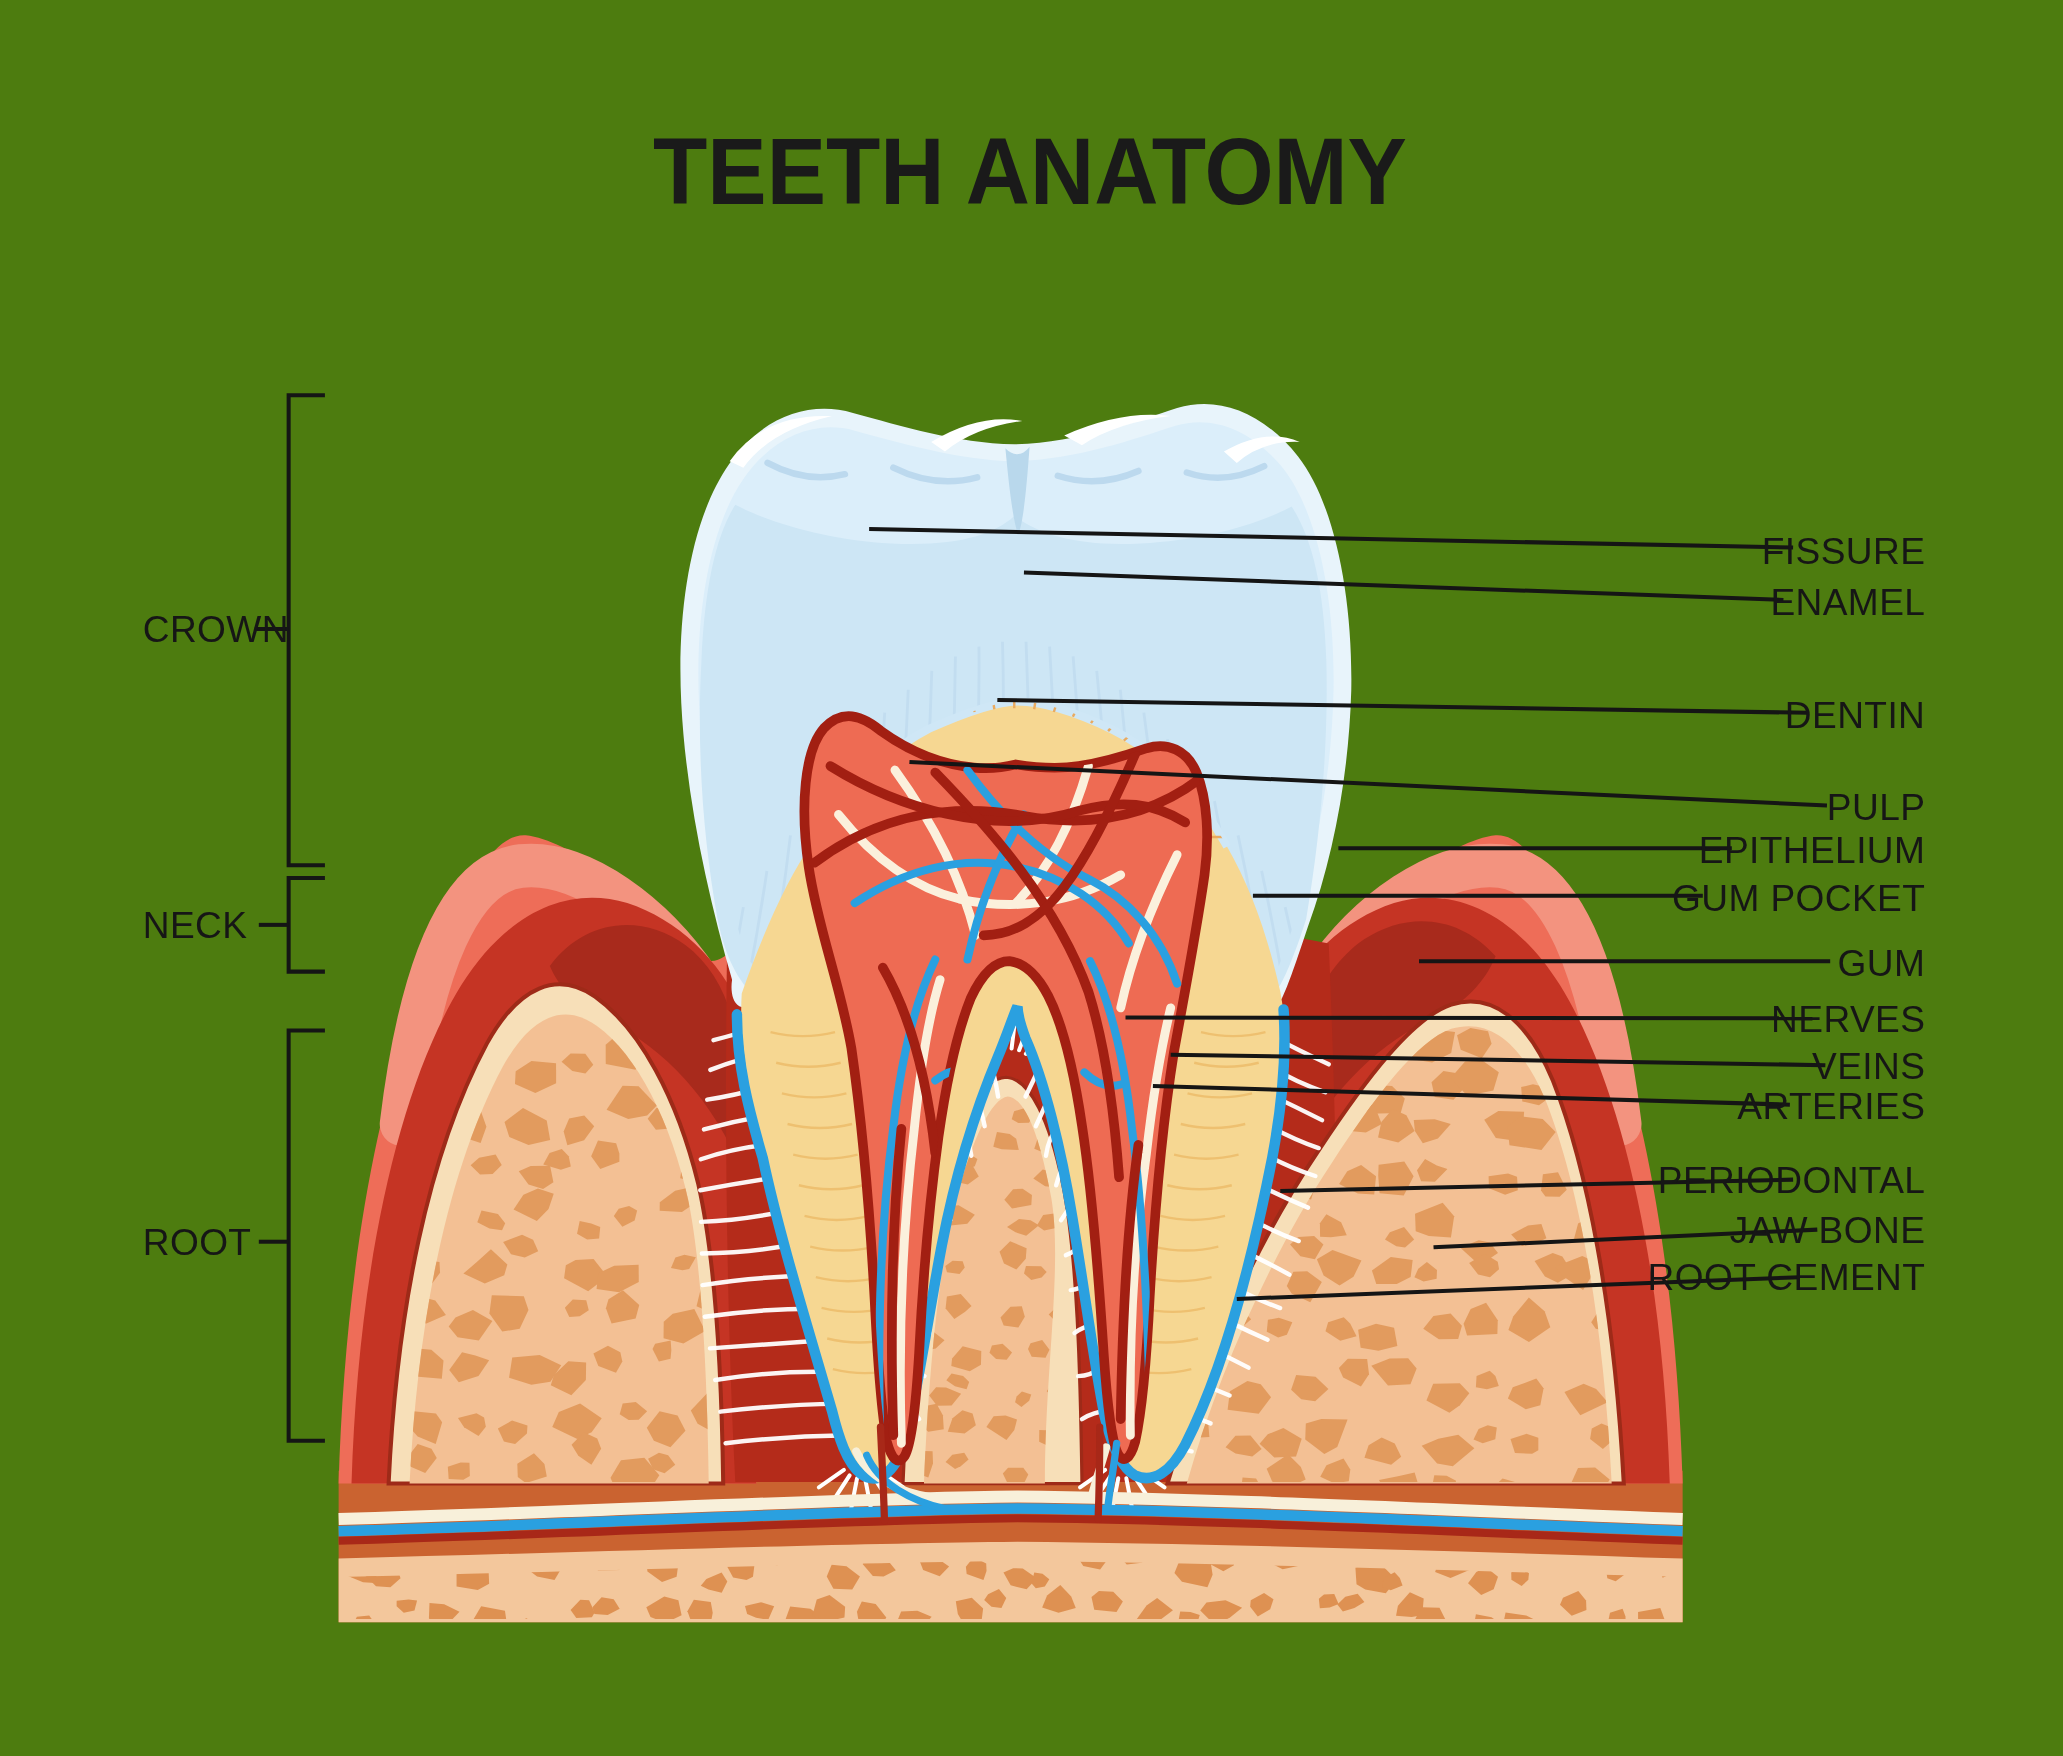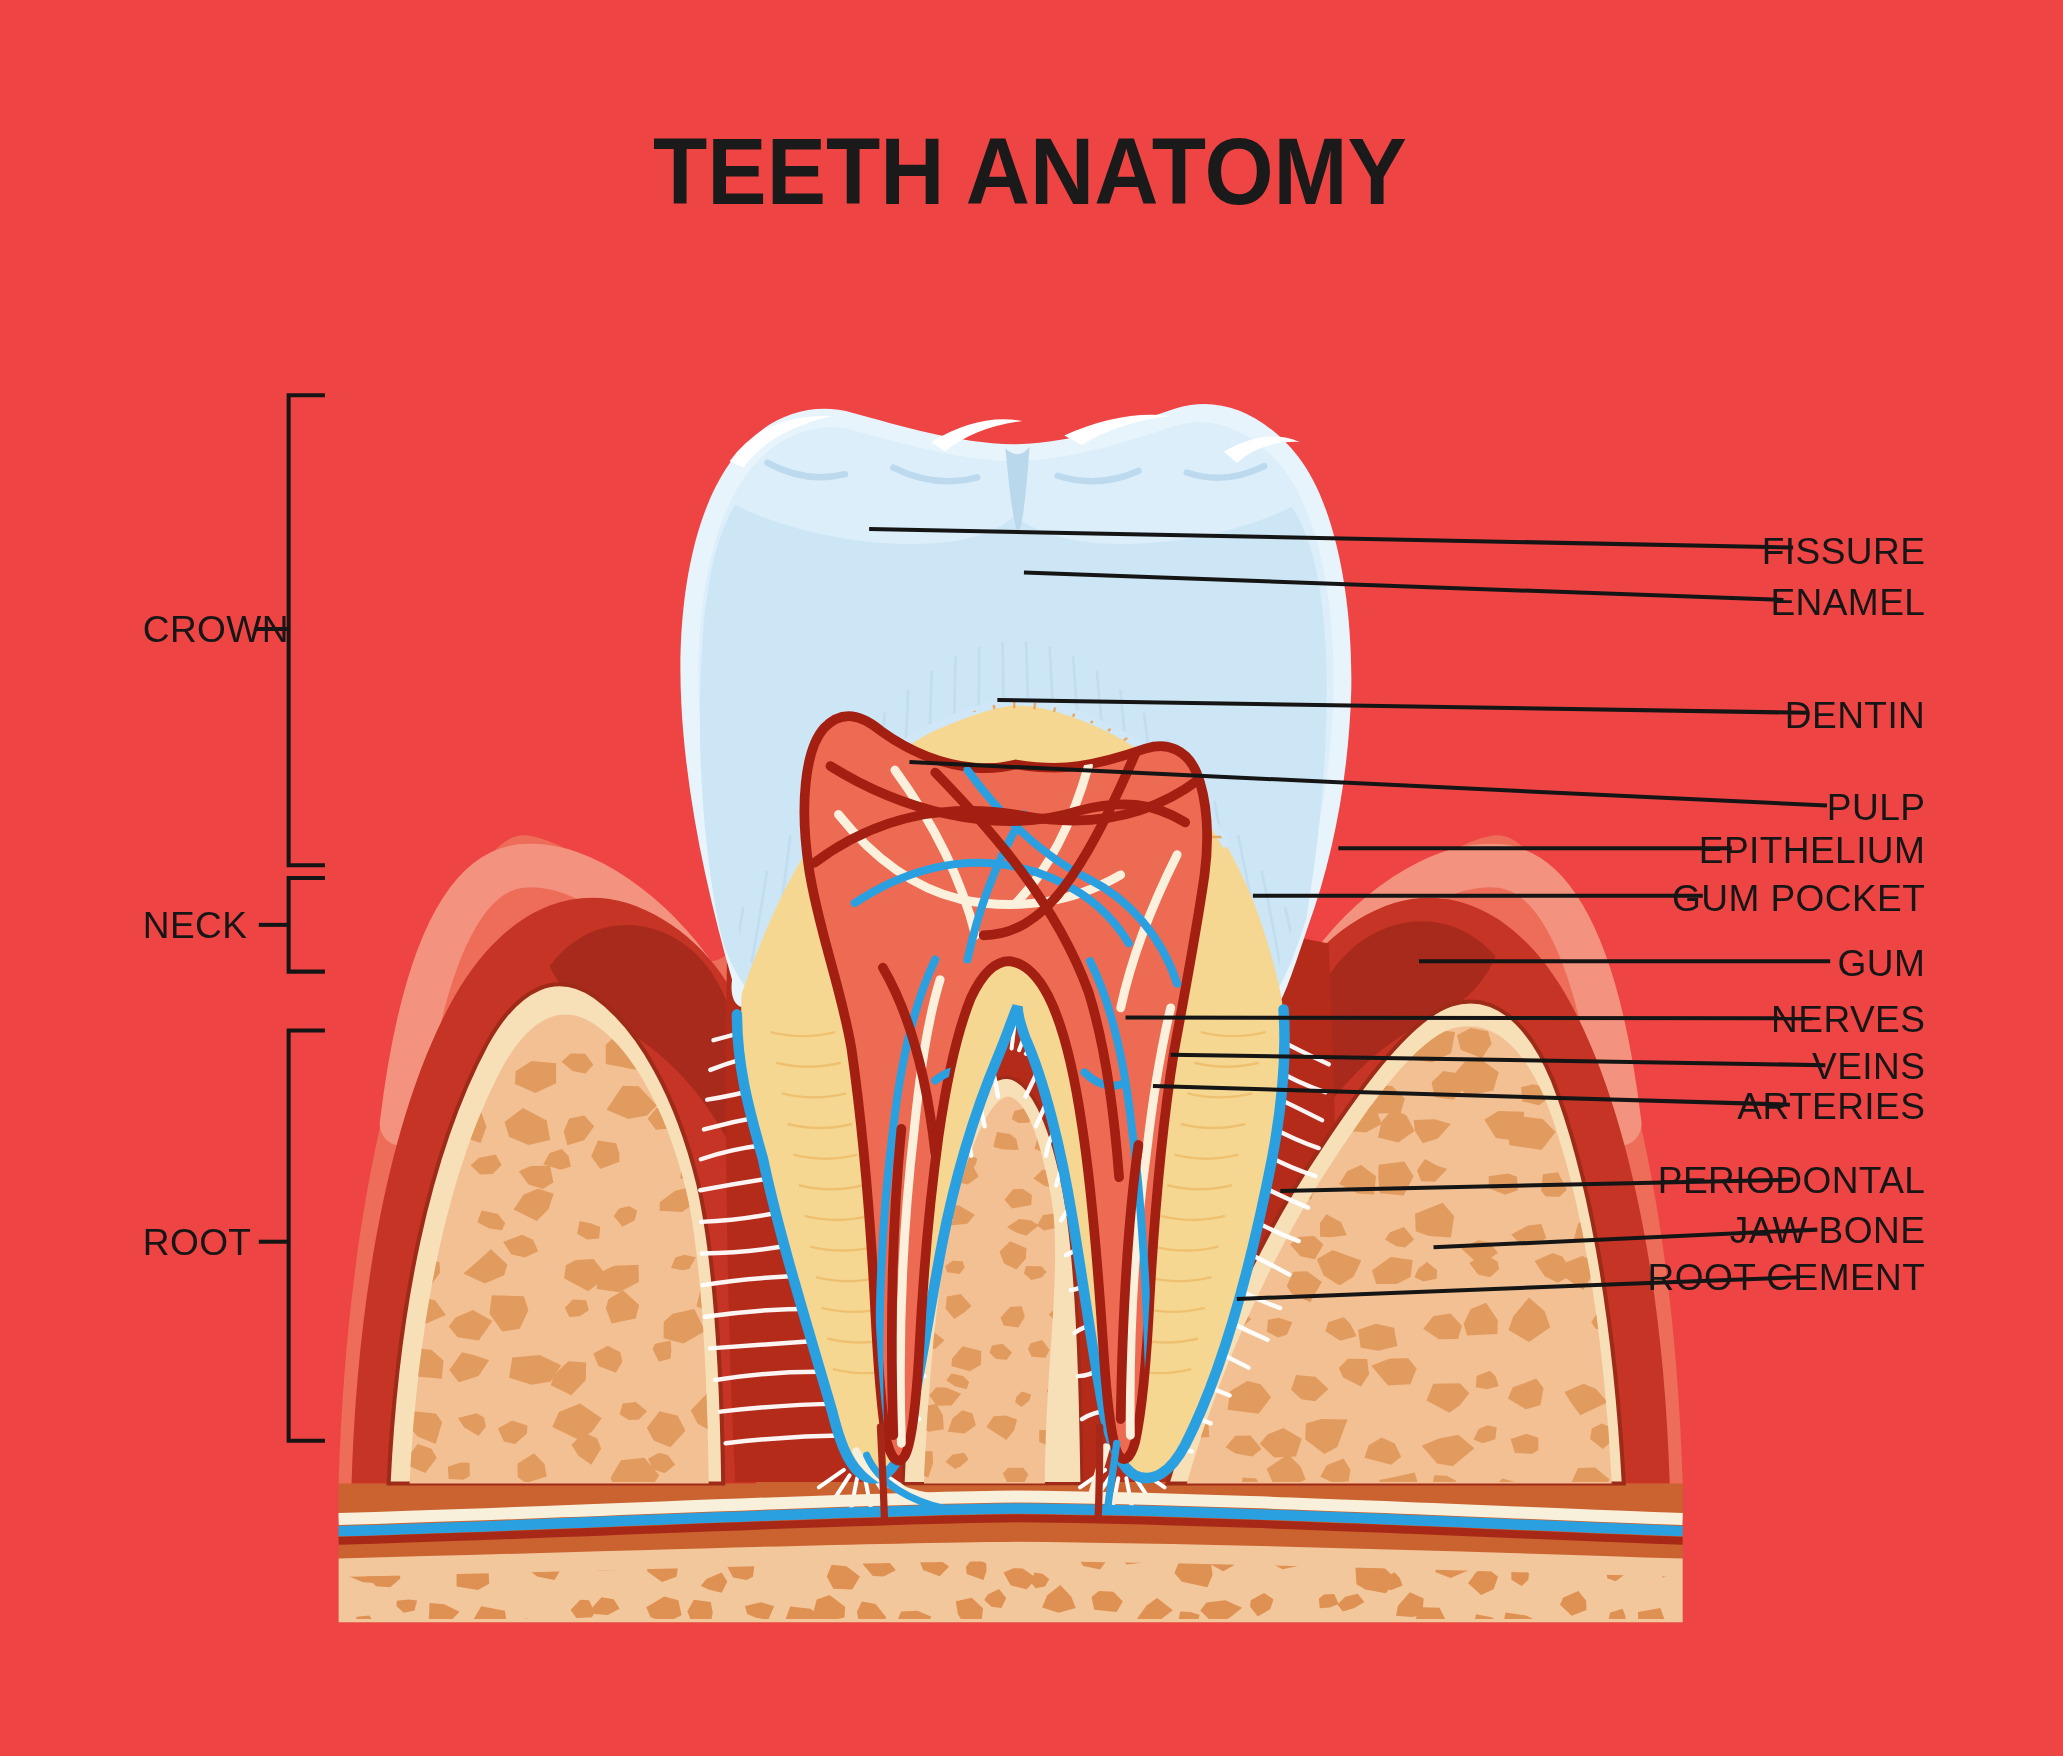--- a/index.html
+++ b/index.html
@@ -1,16 +1,16 @@
 <!DOCTYPE html>
 <html style="font-size:13px"><head>
 <meta charset="utf-8">
 <style>
   html,body{margin:0;padding:0;background:#ffffff;}
-  .stage{position:relative;width:2064px;height:1757px;background:#ef4444;overflow:hidden;
+  .stage{position:relative;width:2064px;height:1757px;background:#4d7c0f;overflow:hidden;
          font-family:"Liberation Sans", sans-serif;}
   svg{position:absolute;left:0;top:0;}
   .title{font-family:"Liberation Sans", sans-serif;font-weight:700;fill:#1a1a1a;}
   .lbl{font-family:"Liberation Sans", sans-serif;font-size:46px;fill:#161616;letter-spacing:.5px;}
   .leader{stroke:#151515;stroke-width:5;fill:none;stroke-linecap:butt;}
   .bracket{stroke:#151515;stroke-width:5;fill:none;}
 </style>
 </head>
 <body>
 

